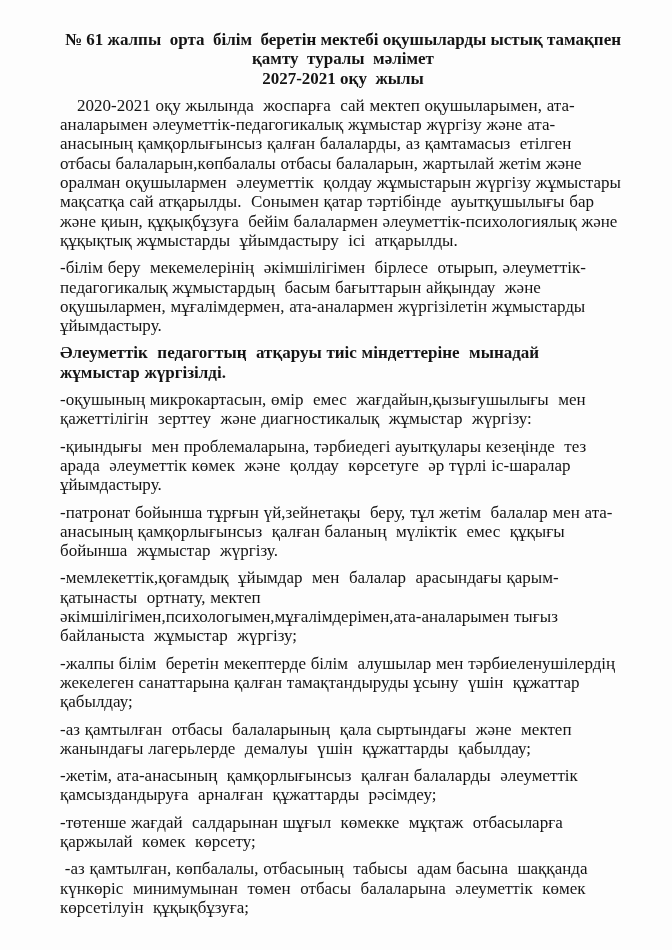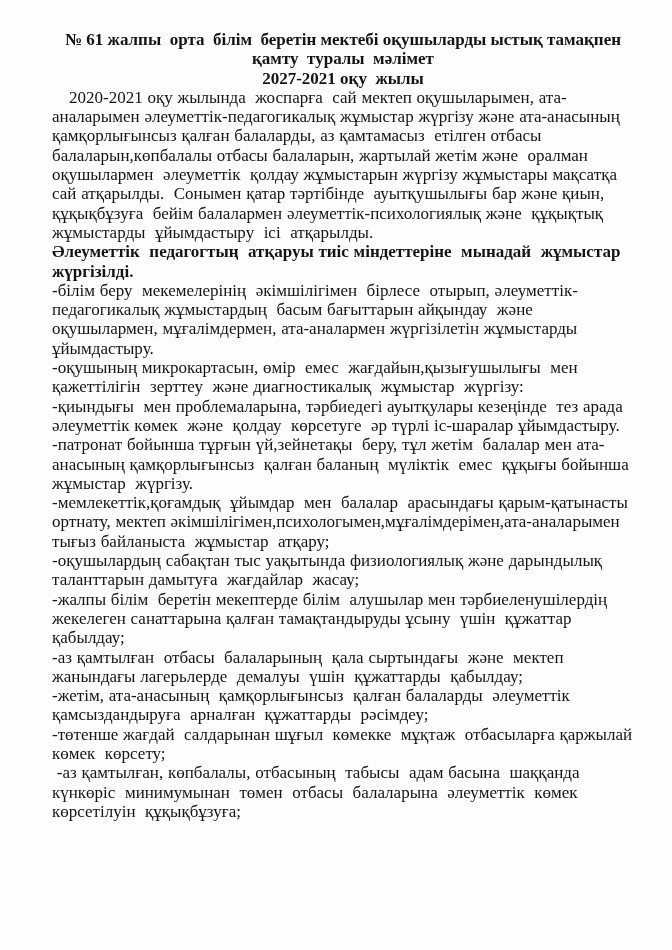--- a/index.html
+++ b/index.html
@@ -22,42 +22,41 @@
   }
   .doc-title {
     margin: 0;
     font-size: 17px;
     line-height: 19.3px;
     font-weight: bold;
     text-align: center;
     white-space: pre-wrap;
   }
   .para {
-    margin: 0;
+    margin: 8px;
     white-space: pre-wrap;
     text-align: left;
     word-spacing: 0.5px;
   }
   .para.bold { font-weight: bold; }
   .para.indent { text-indent: 17px; }
 </style>
 </head>
 <body>
 
 <div class="page">
 
   <h1 class="doc-title"><span>№ 61 жалпы  орта  білім  беретін мектебі оқушыларды ыстық тамақпен</span><br><span>қамту  туралы  мәлімет</span><br><span>2027-2021 оқу  жылы</span></h1>
 
   <p class="para indent">2020-2021 оқу жылында  жоспарға  сай мектеп оқушыларымен, ата-аналарымен әлеуметтік-педагогикалық жұмыстар жүргізу және ата-анасының қамқорлығынсыз қалған балаларды, аз қамтамасыз  етілген отбасы балаларын,көпбалалы отбасы балаларын, жартылай жетім және  оралман оқушылармен  әлеуметтік  қолдау жұмыстарын жүргізу жұмыстары мақсатқа сай атқарылды.  Сонымен қатар тәртібінде  ауытқушылығы бар және қиын, құқықбұзуға  бейім балалармен әлеуметтік-психологиялық және  құқықтық жұмыстарды  ұйымдастыру  ісі  атқарылды.</p>
+  <p class="para">-білім беру  мекемелерінің  әкімшілігімен  бірлесе  отырып, әлеуметтік-педагогикалық жұмыстардың  басым бағыттарын айқындау  және оқушылармен, мұғалімдермен, ата-аналармен жүргізілетін жұмыстарды ұйымдастыру.</p>
   <p class="para bold">Әлеуметтік  педагогтың  атқаруы тиіс міндеттеріне  мынадай  жұмыстар жүргізілді.</p>
-  <p class="para">-білім беру  мекемелерінің  әкімшілігімен  бірлесе  отырып, әлеуметтік-педагогикалық жұмыстардың  басым бағыттарын айқындау  және оқушылармен, мұғалімдермен, ата-аналармен жүргізілетін жұмыстарды ұйымдастыру.</p>
   <p class="para">-оқушының микрокартасын, өмір  емес  жағдайын,қызығушылығы  мен қажеттілігін  зерттеу  және диагностикалық  жұмыстар  жүргізу:</p>
   <p class="para">-қиындығы  мен проблемаларына, тәрбиедегі ауытқулары кезеңінде  тез арада  әлеуметтік көмек  және  қолдау  көрсетуге  әр түрлі іс-шаралар ұйымдастыру.</p>
   <p class="para">-патронат бойынша тұрғын үй,зейнетақы  беру, тұл жетім  балалар мен ата-анасының қамқорлығынсыз  қалған баланың  мүліктік  емес  құқығы бойынша  жұмыстар  жүргізу.</p>
-  <p class="para">-мемлекеттік,қоғамдық  ұйымдар  мен  балалар  арасындағы қарым-қатынасты  ортнату, мектеп әкімшілігімен,психологымен,мұғалімдерімен,ата-аналарымен тығыз байланыста  жұмыстар  атқару;</p>
-  <p class="para">-оқушылардың сабақтан тыс уақытында физиологиялық және дарындылық таланттарын дамытуға  жағдайлар  жасау;</p>
+  <p class="para">-мемлекеттік,қоғамдық  ұйымдар  мен  балалар  арасындағы қарым-қатынасты  ортнату, мектеп әкімшілігімен,психологымен,мұғалімдерімен,ата-аналарымен тығыз байланыста  жұмыстар  жүргізу;</p>
   <p class="para">-жалпы білім  беретін мекептерде білім  алушылар мен тәрбиеленушілердің жекелеген санаттарына қалған тамақтандыруды ұсыну  үшін  құжаттар қабылдау;</p>
   <p class="para">-аз қамтылған  отбасы  балаларының  қала сыртындағы  және  мектеп жанындағы лагерьлерде  демалуы  үшін  құжаттарды  қабылдау;</p>
   <p class="para">-жетім, ата-анасының  қамқорлығынсыз  қалған балаларды  әлеуметтік қамсыздандыруға  арналған  құжаттарды  рәсімдеу;</p>
   <p class="para">-төтенше жағдай  салдарынан шұғыл  көмекке  мұқтаж  отбасыларға қаржылай  көмек  көрсету;</p>
   <p class="para"> -аз қамтылған, көпбалалы, отбасының  табысы  адам басына  шаққанда күнкөріс  минимумынан  төмен  отбасы  балаларына  әлеуметтік  көмек көрсетілуін  құқықбұзуға;</p>
 
 </div>
 
 </body></html>

